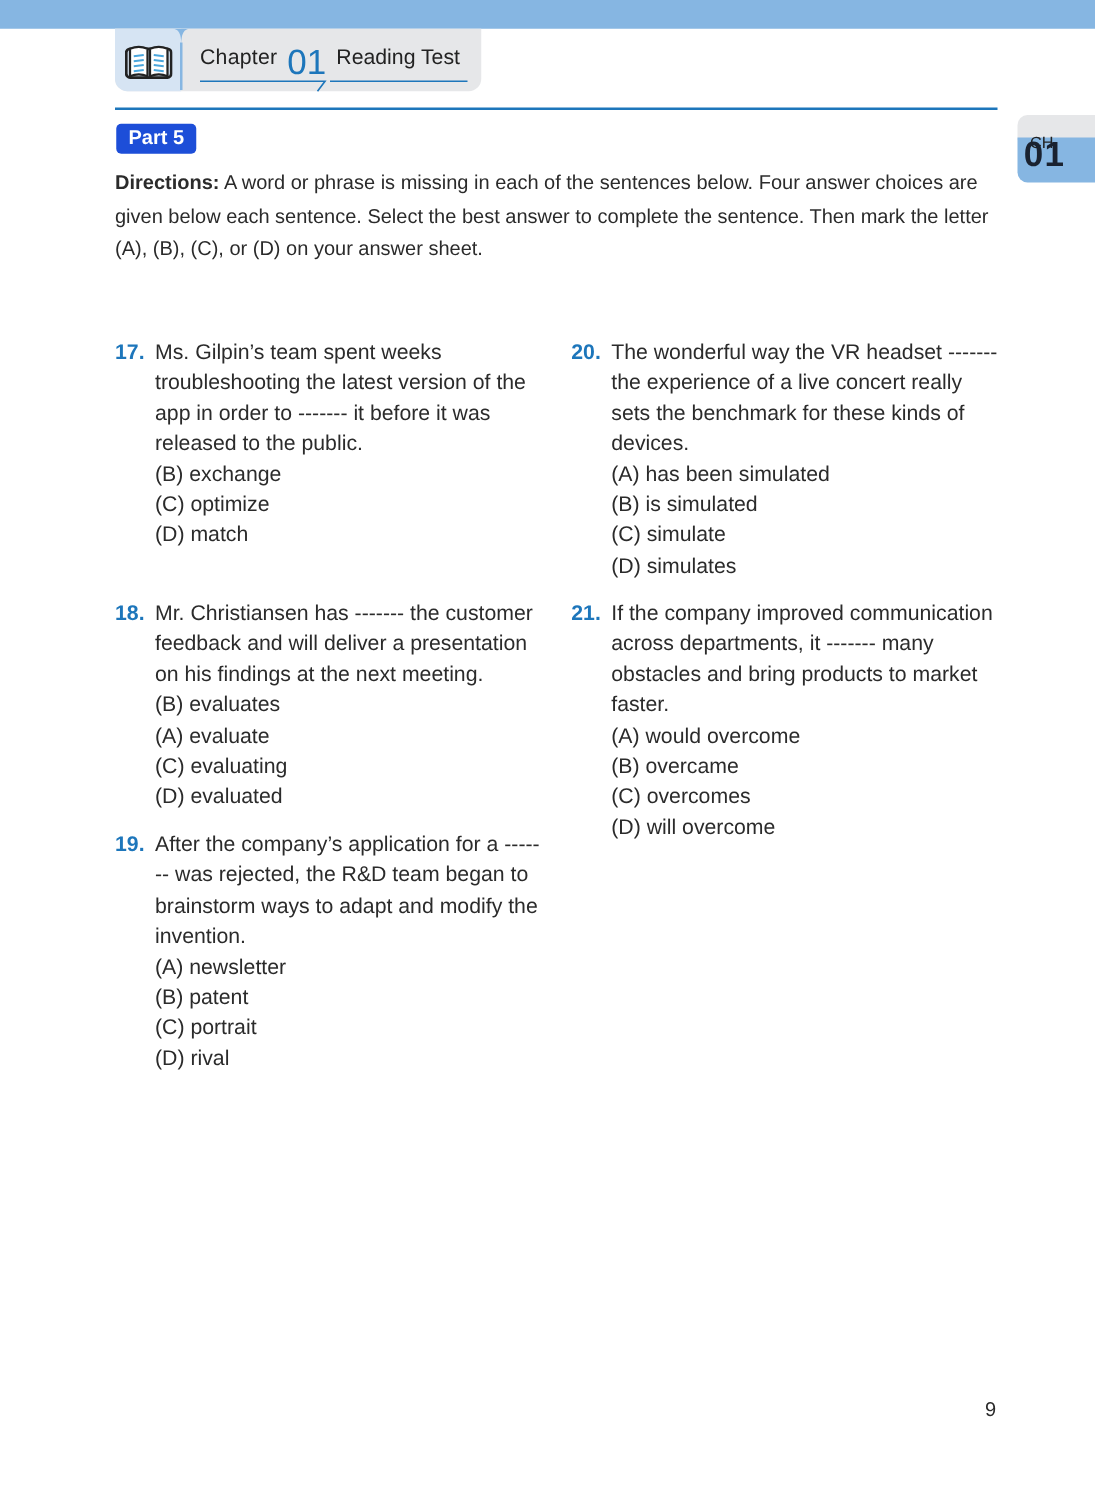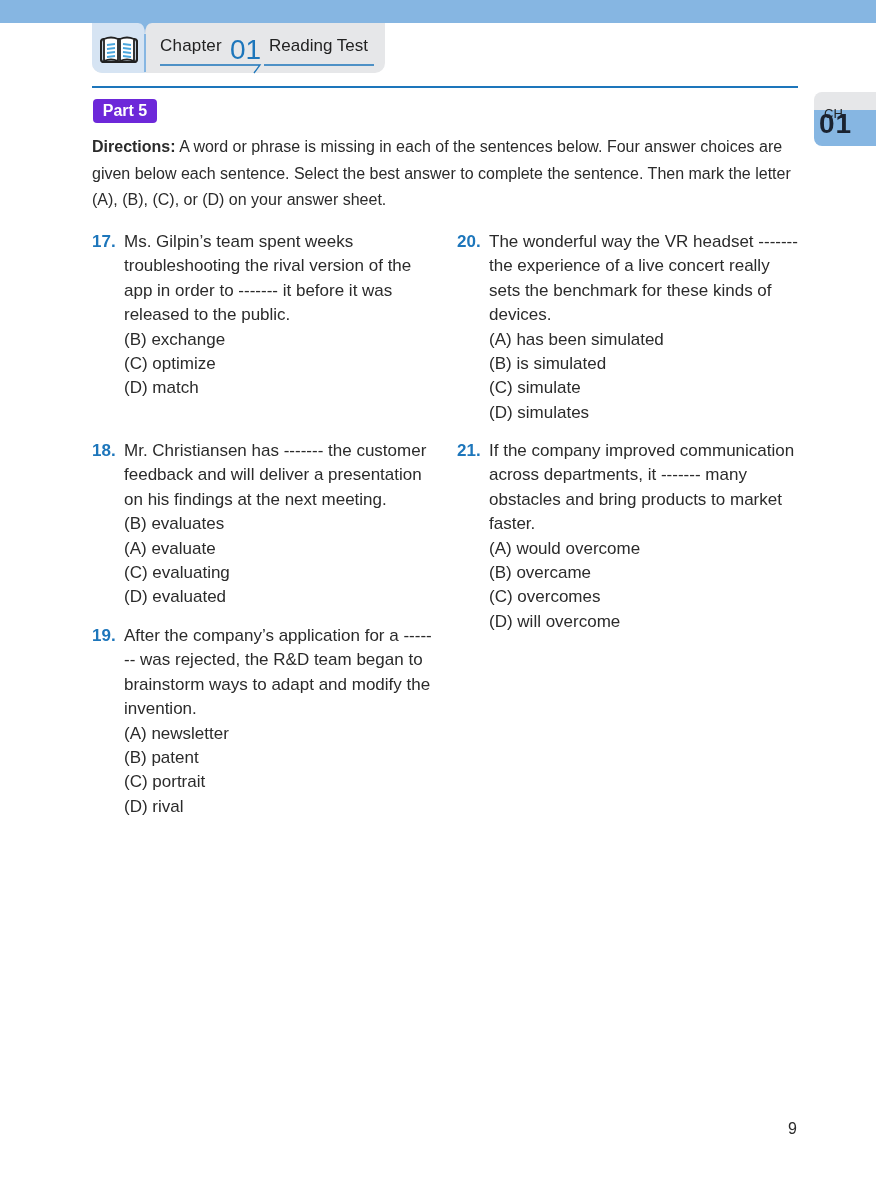--- a/index.html
+++ b/index.html
@@ -29,30 +29,30 @@
   .rule { position: absolute; left: 92px; top: 86px; width: 706px; height: 2px; background: #1d76bb; }
 
   .ch-tab { position: absolute; left: 814px; top: 92px; width: 62px; height: 54px; }
   .ch-top { position: absolute; left: 0; top: 0; width: 62px; height: 20px; background: #e6e7e9; border-radius: 8px 0 0 0; }
   .ch-bottom { position: absolute; left: 0; top: 18px; width: 62px; height: 36px; background: #86b6e2; border-radius: 0 0 0 8px; }
   .ch-label { position: absolute; left: 10px; top: 14px; font-size: 13px; color: #222; }
   .ch-num { position: absolute; left: 5px; top: 16px; font-size: 28px; font-weight: bold; color: #1a2230; letter-spacing: 1px; }
 
   .part-badge {
     position: absolute; left: 93px; top: 99px; width: 64px; height: 24px;
-    background: #6d28d9; border-radius: 4px; color: #fff; font-size: 16px; font-weight: bold;
+    background: #1d4ed8; border-radius: 4px; color: #fff; font-size: 16px; font-weight: bold;
     display: flex; align-items: center; justify-content: center;
   }
   .directions {
     position: absolute; left: 92px; top: 134px; width: 712px;
     font-size: 16px; line-height: 26.5px; color: #2b2b2b;
   }
   .directions b { font-weight: bold; }
 
-  .question { position: absolute; font-size: 17px; line-height: 24.4px; color: #2b2b2b; }
+  .question { position: absolute; font-size: 17px; line-height: 24.4px; color: #2b2b2b; margin-top: 40px; }
   .q-num { position: absolute; left: 0; top: 0; color: #1d76bb; font-weight: bold; }
   .q-body { margin-left: 32px; }
   .q-stem { display: block; }
   .q-opt { display: block; }
   .col-left { left: 92px; width: 345px; }
   .col-right { left: 457px; width: 345px; }
 
   .page-num { position: absolute; left: 788px; top: 1120px; font-size: 16px; color: #2b2b2b; }
 </style>
 </head>
@@ -95,21 +95,21 @@
 
 <div class="part-badge">Part 5</div>
 
 <div class="directions">
   <b>Directions:</b><span> A word or phrase is missing in each of the sentences below. Four answer choices are given below each sentence. Select the best answer to complete the sentence. Then mark the letter (A), (B), (C), or (D) on your answer sheet.</span>
 </div>
 
 <div class="question col-left" style="top:230px;">
   <span class="q-num">17.</span>
   <div class="q-body">
-    <span class="q-stem">Ms. Gilpin’s team spent weeks troubleshooting the rival version of the app in order to ------- it before it was released to the public.</span>
+    <span class="q-stem">Ms. Gilpin’s team spent weeks troubleshooting the latest version of the app in order to ------- it before it was released to the public.</span>
     <span class="q-opt">(B) exchange</span>
     <span class="q-opt">(C) optimize</span>
     <span class="q-opt">(D) match</span>
   </div>
 </div>
 
 <div class="question col-left" style="top:439px;">
   <span class="q-num">18.</span>
   <div class="q-body">
     <span class="q-stem">Mr. Christiansen has ------- the customer feedback and will deliver a presentation on his findings at the next meeting.</span>

